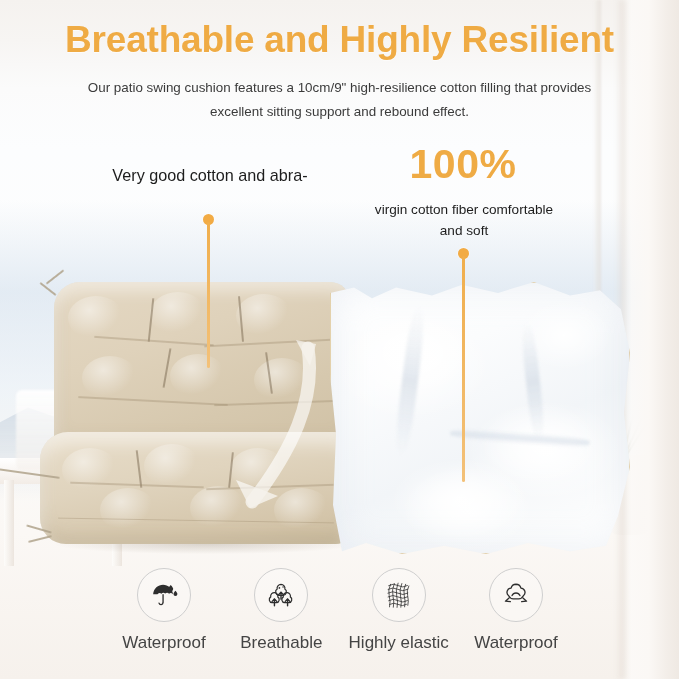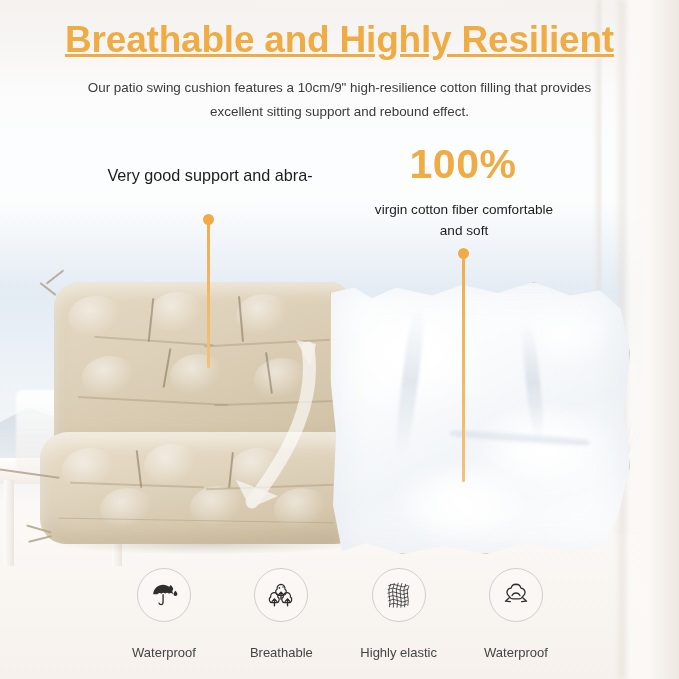--- a/index.html
+++ b/index.html
@@ -74,21 +74,21 @@
     clip-path:polygon(0% 4%,8% 2%,14% 6%,22% 2%,34% 5%,44% 1%,56% 4%,68% 0%,80% 5%,90% 3%,97% 10%,100% 26%,98% 48%,100% 68%,96% 86%,92% 97%,80% 99%,66% 96%,52% 100%,38% 97%,24% 100%,12% 96%,4% 99%,1% 82%,2% 56%,0% 34%);
     box-shadow:inset 0 0 40px rgba(206,216,228,.4);}
   .fl-outline{position:absolute;inset:0;border:1.3px solid rgba(214,178,110,.55);
     clip-path:polygon(0% 4%,8% 2%,14% 6%,22% 2%,34% 5%,44% 1%,56% 4%,68% 0%,80% 5%,90% 3%,97% 10%,100% 26%,98% 48%,100% 68%,96% 86%,92% 97%,80% 99%,66% 96%,52% 100%,38% 97%,24% 100%,12% 96%,4% 99%,1% 82%,2% 56%,0% 34%);}
   .fl-wisp{position:absolute;border-radius:50%;background:radial-gradient(ellipse at 50% 50%,rgba(255,255,255,.95),rgba(255,255,255,0) 70%);}
   .fl-crease{position:absolute;background:linear-gradient(180deg,rgba(205,214,226,0),rgba(198,209,222,.5),rgba(205,214,226,0));filter:blur(1.6px);border-radius:40%;}
 
   
   .h1{position:absolute;left:0;top:20px;width:679px;text-align:center;
     font-size:37px;font-weight:700;color:#efab44;letter-spacing:-.2px;line-height:1.1;
-    text-shadow:0 1px 0 rgba(255,255,255,.6);text-decoration:underline;}
+    text-shadow:0 1px 0 rgba(255,255,255,.6);}
   .sub{position:absolute;left:72px;top:76px;width:535px;text-align:center;
     font-size:13.4px;color:#3b3b3b;line-height:1.78;}
 
   
   .anno{position:absolute;}
   .anno-l{left:70px;top:164px;width:280px;text-align:center;
     font-size:16.2px;color:#1d1d1d;line-height:1.42;}
   .pct{position:absolute;left:338px;top:144px;width:250px;text-align:center;
     font-size:41px;font-weight:700;color:#efab44;line-height:1;letter-spacing:.5px;}
   .anno-r{position:absolute;left:333px;top:200px;width:262px;text-align:center;
@@ -96,21 +96,21 @@
   .ptr{position:absolute;width:3px;background:linear-gradient(180deg,#f0ae4c,#f3c179);border-radius:2px;}
   .ptr-dot{position:absolute;width:11px;height:11px;border-radius:50%;background:#f2ab44;
     box-shadow:0 0 0 1px rgba(255,255,255,.35);}
 
   
   .features{position:absolute;left:112px;top:568px;width:456px;height:92px;
     display:flex;justify-content:space-between;align-items:flex-start;}
   .feat{width:104px;display:flex;flex-direction:column;align-items:center;}
   .feat-circle{width:52px;height:52px;border-radius:50%;border:1.15px solid #cfcfcf;
     display:flex;align-items:center;justify-content:center;background:rgba(255,255,255,.25);}
-  .feat-label{margin-top:23px;font-size:13px;color:#444444;white-space:nowrap;}
+  .feat-label{margin-top:11px;font-size:17px;color:#444444;white-space:nowrap;}
 </style>
 </head>
 <body>
 
 <div class="stage">
 
   <div class="scene">
     <div class="sky-wash"></div>
     <div class="mountain"></div>
     <div class="floor"></div>
@@ -196,21 +196,21 @@
       <div class="fl-crease" style="left:196px;top:40px;width:14px;height:120px;transform:rotate(-6deg);"></div>
       <div class="fl-crease" style="left:120px;top:150px;width:140px;height:12px;transform:rotate(4deg);"></div>
     </div>
     <div class="fl-outline"></div>
   </div>
 
   <div class="h1">Breathable and Highly Resilient</div>
   <div class="sub">Our patio swing cushion features a 10cm/9" high-resilience cotton filling that provides excellent sitting support and rebound effect.</div>
 
   <div class="anno anno-l">
-    <div>Very good support and abra-</div>
+    <div>Very good cotton and abra-</div>
   </div>
   <div class="ptr-dot" style="left:203px;top:214px;"></div>
   <div class="ptr" style="left:207px;top:222px;height:146px;"></div>
 
   <div class="pct">100%</div>
   <div class="anno-r">
     <div>virgin cotton fiber comfortable</div>
     <div>and soft</div>
   </div>
   <div class="ptr-dot" style="left:458px;top:248px;"></div>

